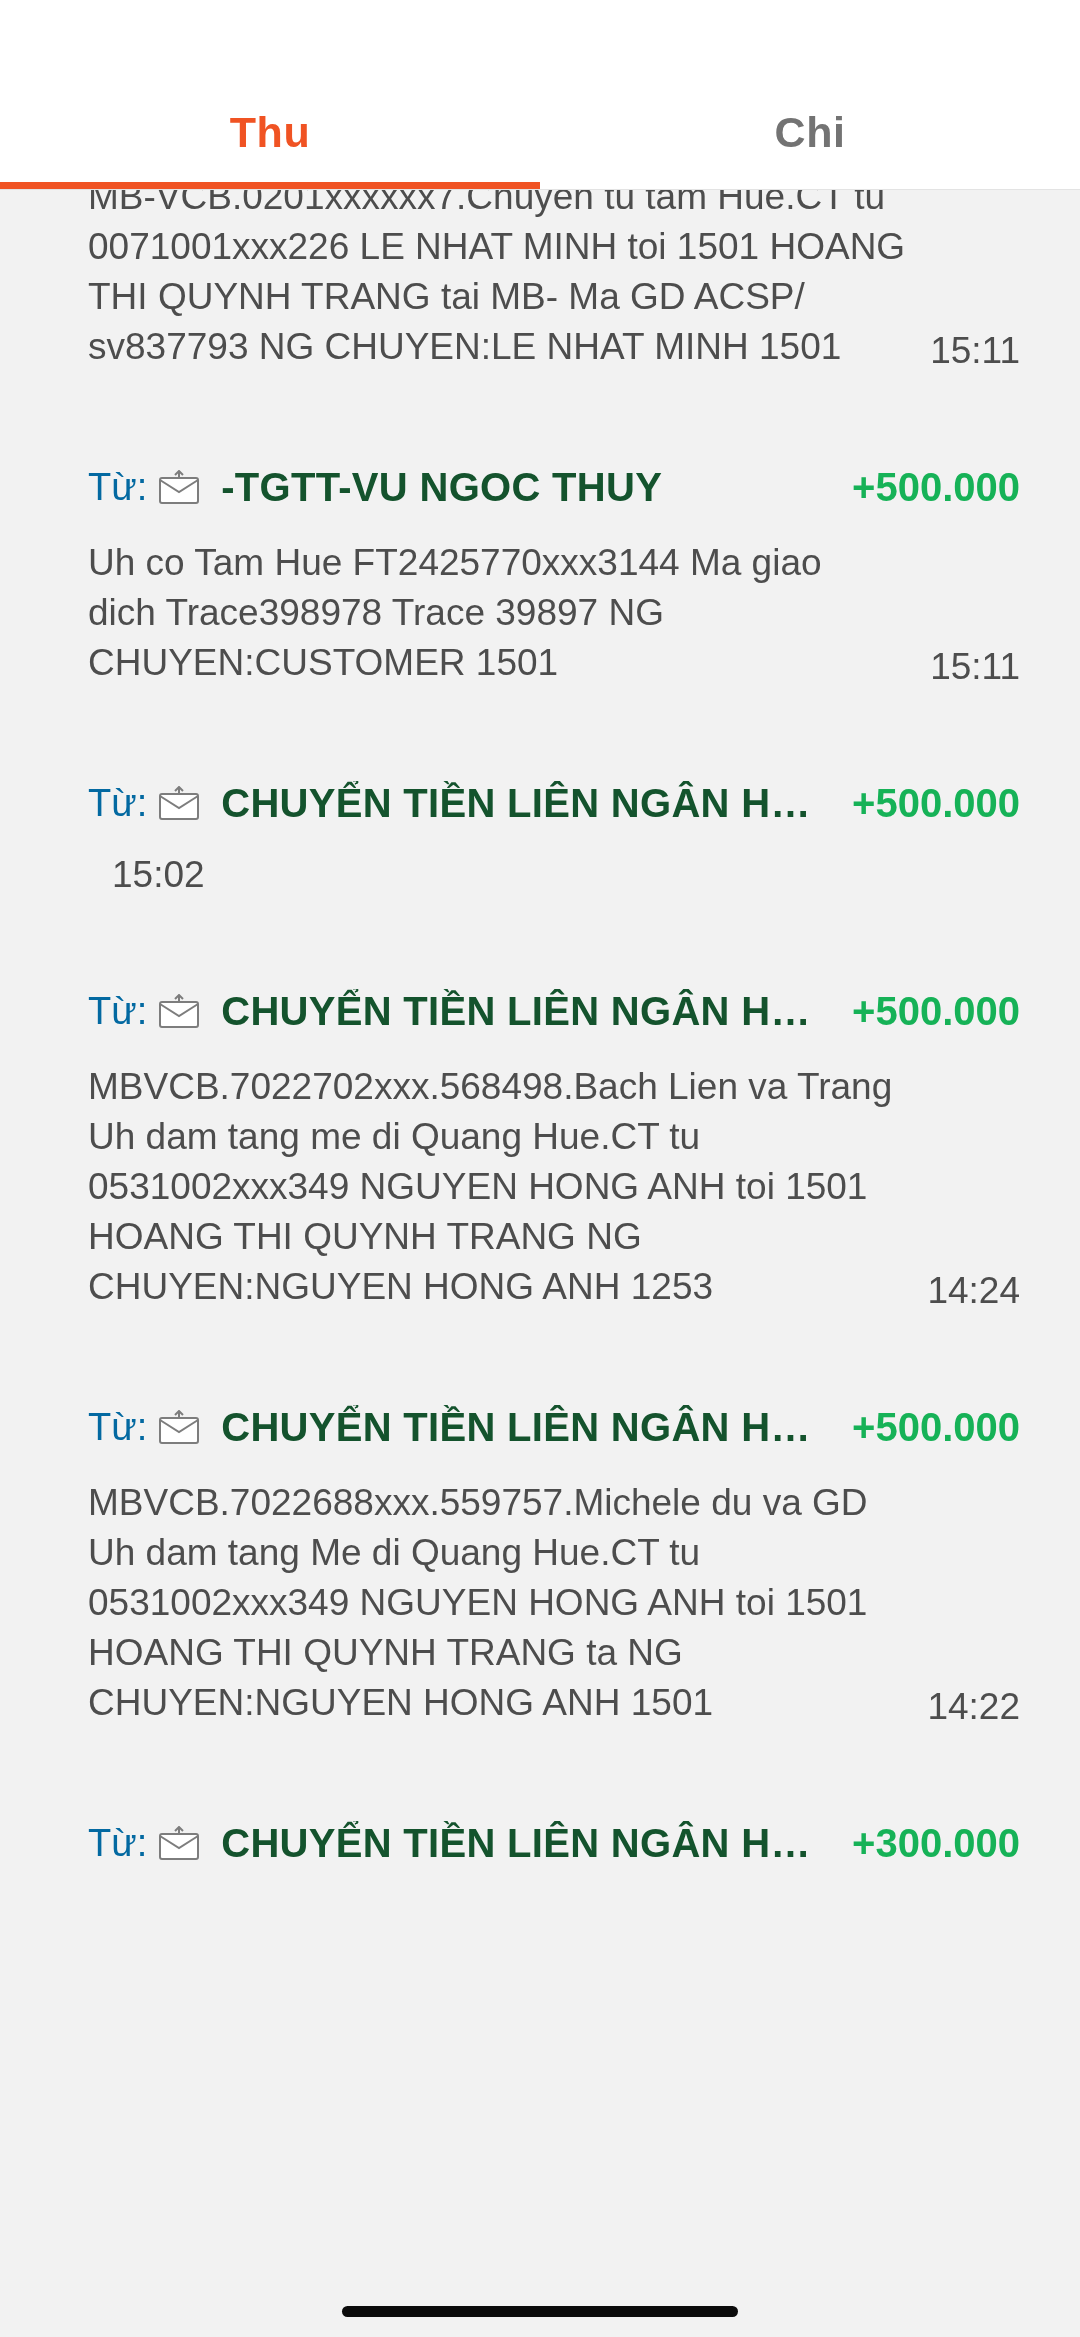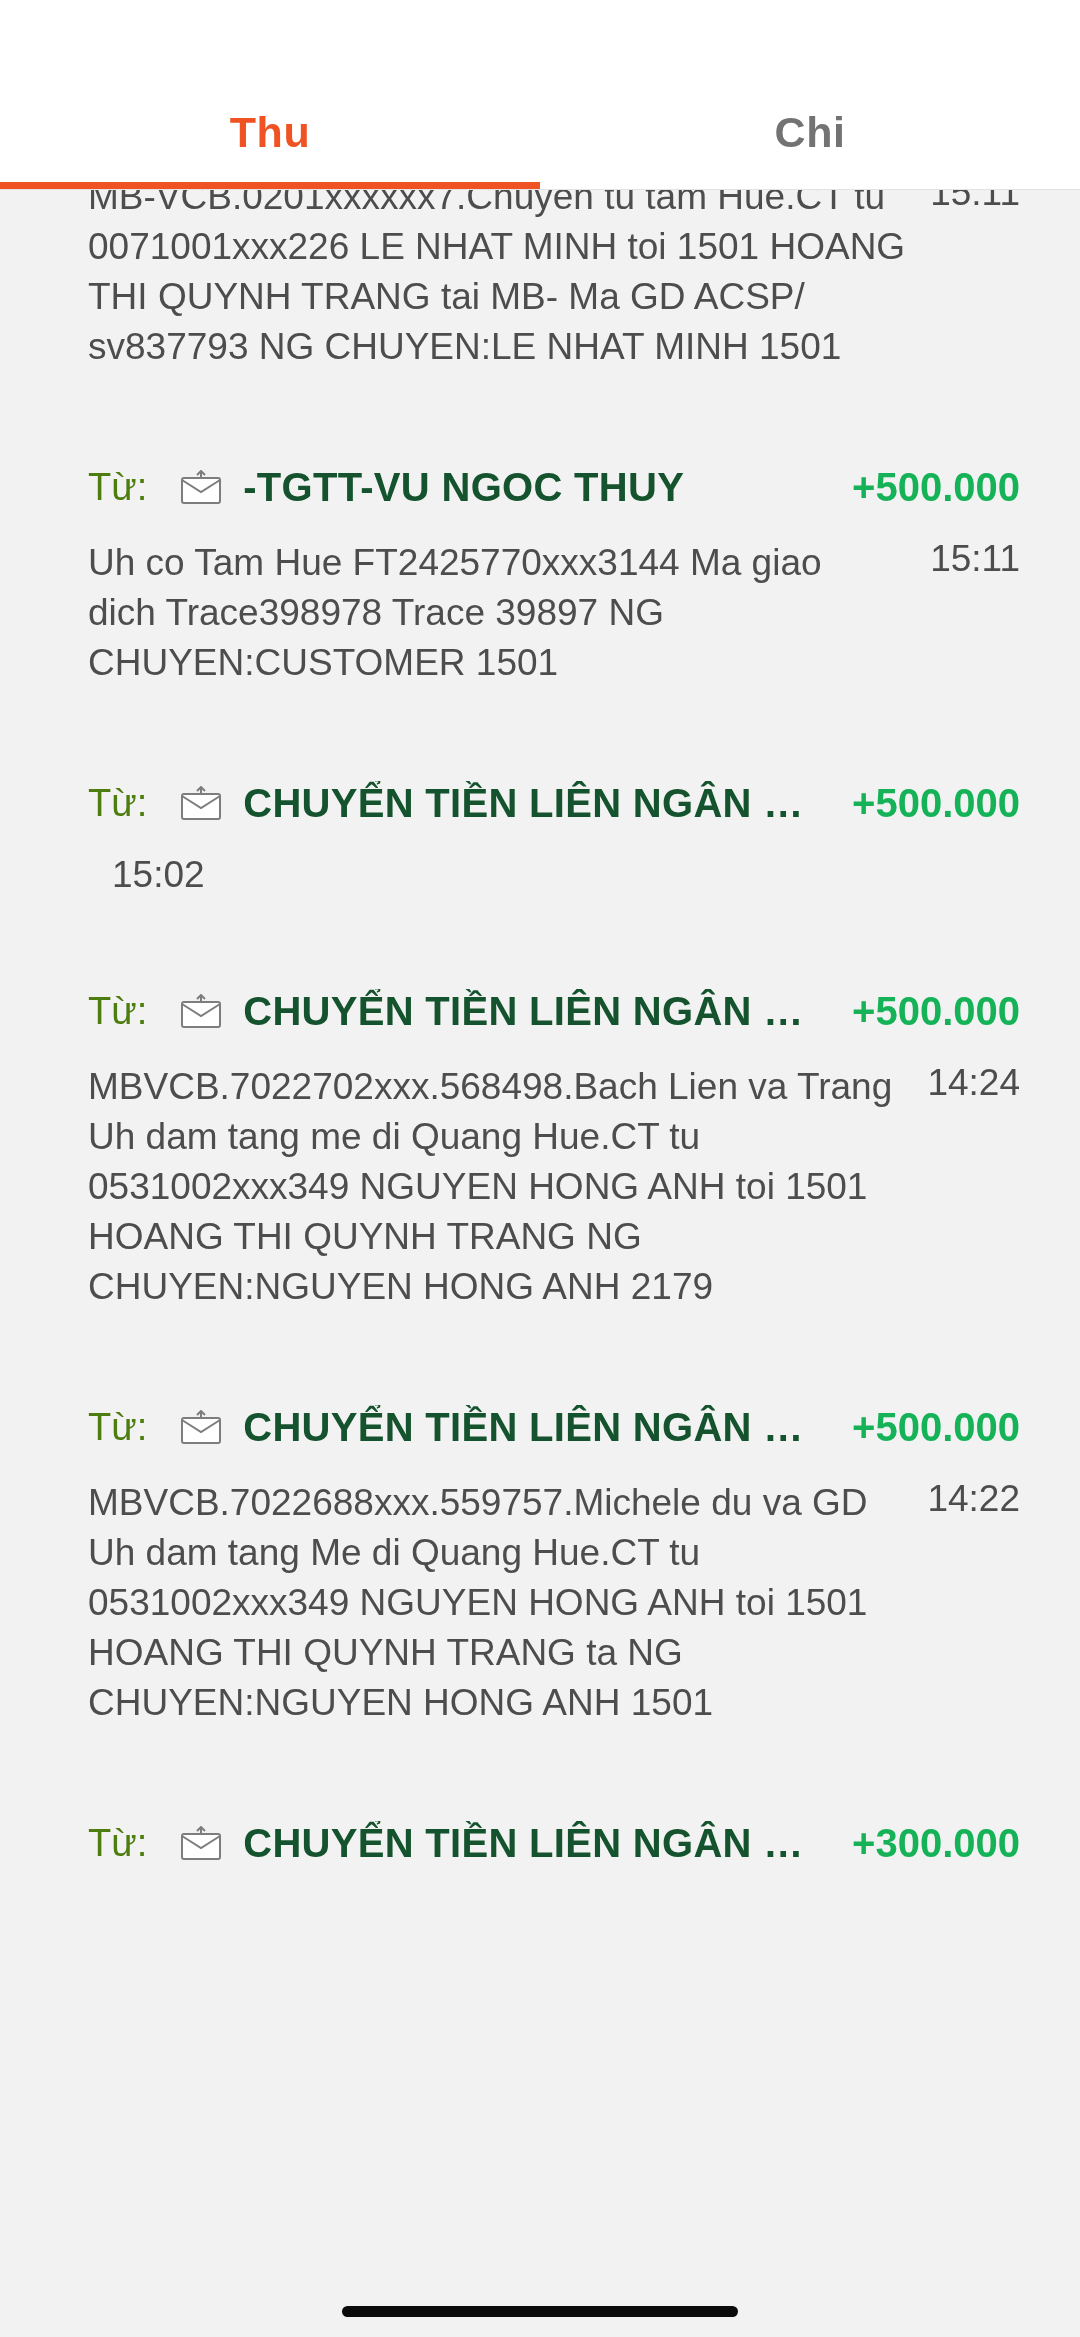--- a/index.html
+++ b/index.html
@@ -61,22 +61,22 @@
     padding: 0 0 0 0;
   }
   .tx-head {
     display: flex;
     align-items: center;
     padding: 0 60px 0 88px;
     height: 74px;
   }
   .tx-from-label {
     font-size: 38px;
-    color: #4d7c0f;
-    margin-right: 34px;
+    color: #0369a1;
+    margin-right: 12px;
     white-space: nowrap;
   }
   .bank-icon {
     width: 40px;
     height: 34px;
     margin-right: 22px;
     flex: 0 0 auto;
     position: relative;
     display: inline-block;
   }
@@ -94,21 +94,21 @@
   .tx-amount {
     font-size: 40px;
     font-weight: 700;
     color: #16b257;
     margin-left: 28px;
     white-space: nowrap;
     flex: 0 0 auto;
   }
   .tx-body {
     display: flex;
-    align-items: flex-start;
+    align-items: flex-end;
     padding: 14px 60px 0 88px;
   }
   .tx-desc {
     font-size: 37px;
     line-height: 50px;
     color: #4d4d4d;
     flex: 1 1 auto;
     white-space: pre-line;
     word-break: break-word;
   }
@@ -223,21 +223,21 @@
           </svg>
         </span>
         <span class="tx-title">CHUYỂN TIỀN LIÊN NGÂN HÀNG</span>
         <span class="tx-amount">+500.000</span>
       </div>
       <div class="tx-body">
         <div class="tx-desc">MBVCB.7022702xxx.568498.Bach Lien va Trang
 Uh dam tang me di Quang   Hue.CT tu
 0531002xxx349 NGUYEN HONG ANH toi 1501
 HOANG THI QUYNH TRANG  NG
-CHUYEN:NGUYEN HONG ANH 2179</div>
+CHUYEN:NGUYEN HONG ANH 1253</div>
         <div class="tx-time">14:24</div>
       </div>
     </div>
 
     <div class="tx-gap"></div>
 
     <div class="tx">
       <div class="tx-head">
         <span class="tx-from-label">Từ:</span>
         <span class="bank-icon">

